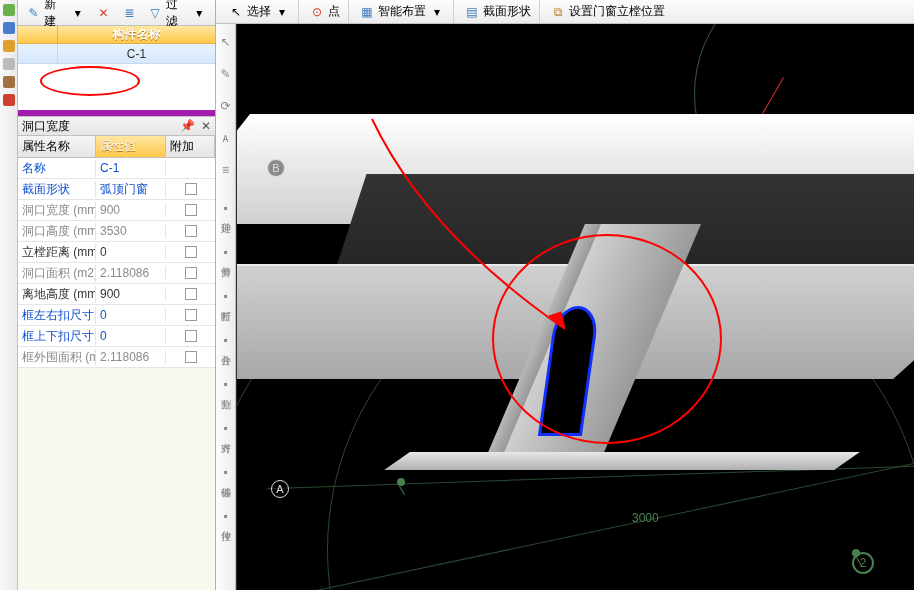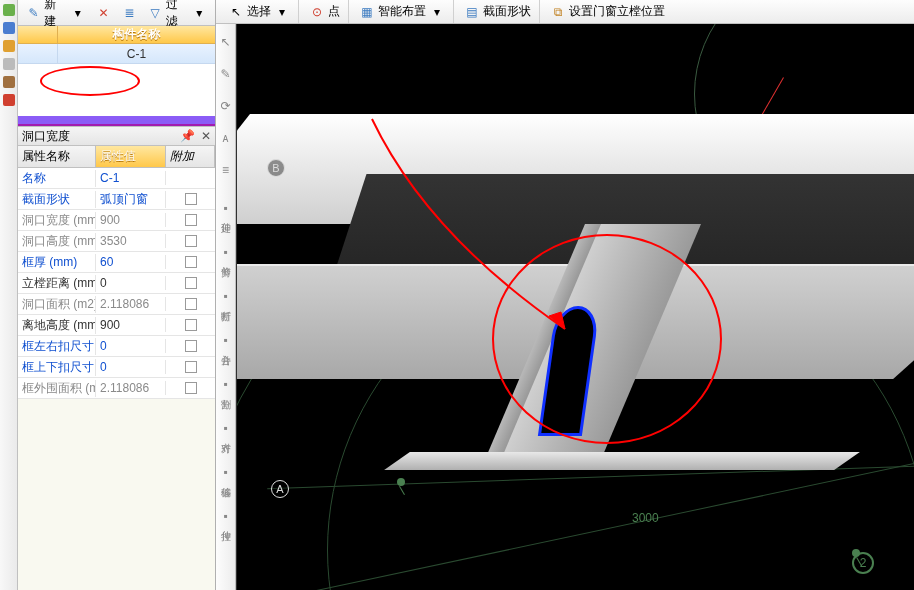--- a/index.html
+++ b/index.html
@@ -10,35 +10,35 @@
 .toolbar-top .seg:last-child { border-right: none; }
 .tbtn { display: flex; align-items: center; gap: 3px; padding: 2px 4px; cursor: pointer; }
 .ticon { width: 16px; height: 16px; display: inline-flex; align-items: center; justify-content: center; font-size: 12px; }
 .body { display: flex; flex: 1; min-height: 0; }
 .left-col { width: 18px; background: linear-gradient(90deg,#f8f8f8,#eaeaea); border-right: 1px solid #c0c0c0; display: flex; flex-direction: column; align-items: center; padding-top: 4px; gap: 6px; }
 .left-col .dot { width: 12px; height: 12px; border-radius: 2px; }
 .side-panel { width: 198px; background: #f9f9f0; border-right: 1px solid #b0b0b0; display: flex; flex-direction: column; }
 .panel-toolbar { height: 26px; background: linear-gradient(#fdfdfd,#ececec); border-bottom: 1px solid #c0c0c0; display: flex; align-items: center; padding: 0 4px; gap: 2px; }
 .search-row { padding: 3px; border-bottom: 1px solid #d0d0d0; }
 .search-input { width: 100%; height: 20px; border: 1px solid #b0b0b0; padding: 0 4px; color: #888; background: #fff; }
-.list-area { flex: 0 0 auto; border-bottom: 2px solid #a21caf; background: #8b5cf6; height: 100px; overflow: hidden; }
+.list-area { flex: 0 0 auto; border-bottom: 6px solid #a21caf; background: #8b5cf6; height: 90px; overflow: hidden; }
 .list-header { height: 18px; background: linear-gradient(#ffe7a0,#ffc84a); display: flex; align-items: center; border-bottom: 1px solid #e0b050; }
 .list-header .hcell0 { width: 40px; border-right: 1px solid #e0b050; height:100%; }
 .list-header .hcell1 { flex: 1; text-align: center; color: #fff; font-weight: bold; text-shadow: 0 1px 0 #b07000; }
 .list-row { height: 20px; display: flex; align-items: center; background: linear-gradient(#e9f2ff,#d5e7fb); border-bottom: 1px solid #c5d8ef; }
 .list-row .rc0 { width: 40px; border-right: 1px solid #c5d8ef; height:100%; }
 .list-row .rc1 { flex:1; text-align:center; color:#333; }
 .list-blank { background:#fff; height: 52px; }
 .prop-title { height: 20px; background: linear-gradient(#f5f5f5,#e5e5e5); border-top: 1px solid #c0c0c0; border-bottom: 1px solid #c0c0c0; display: flex; align-items: center; padding: 0 4px; justify-content: space-between; }
 .prop-title .ctls { display: flex; gap: 6px; color: #555; }
 .prop-header { display: flex; height: 22px; background: linear-gradient(#f5f5f5,#e5e5e5); border-bottom: 1px solid #c0c0c0; }
 .prop-header div { display: flex; align-items: center; padding: 0 4px; border-right: 1px solid #c0c0c0; }
 .ph0 { width: 78px; }
 .ph1 { width: 70px; background: linear-gradient(#ffe7a0,#ffc84a); color:#fff; font-weight:normal; text-shadow:0 1px 0 #b07000; }
-.ph2 { flex: 1; font-style: italic; }
+.ph2 { flex: 1; }
 .prop-body { flex: 0 0 auto; overflow: auto; background: #fff; }
 .prow { display: flex; height: 21px; border-bottom: 1px solid #e5e5e5; align-items: center; }
 .prow .pc0 { width: 78px; padding: 0 4px; color: #333; border-right: 1px solid #e5e5e5; white-space: nowrap; overflow: hidden; }
 .prow .pc1 { width: 70px; padding: 0 4px; color: #333; border-right: 1px solid #e5e5e5; white-space: nowrap; overflow: hidden; }
 .prow .pc2 { flex:1; display:flex; align-items:center; justify-content:center; }
 .prow.blue .pc0 { color: #1050d0; }
 .prow.blue .pc1 { color: #1050d0; }
 .prow.gray .pc0 { color: #8a8a8a; }
 .prow.gray .pc1 { color: #8a8a8a; }
 .chk { width: 12px; height: 12px; border: 1px solid #9a9a9a; background: #fff; }
@@ -153,27 +153,20 @@
               <span class="chk"></span>
             </div>
           </div>
           <div class="prow gray">
             <div class="pc0">洞口高度 (mm)</div>
             <div class="pc1">3530</div>
             <div class="pc2">
               <span class="chk"></span>
             </div>
           </div>
-          <div class="prow blue">
-            <div class="pc0">框厚 (mm)</div>
-            <div class="pc1">60</div>
-            <div class="pc2">
-              <span class="chk"></span>
-            </div>
-          </div>
           <div class="prow ">
             <div class="pc0">立樘距离 (mm)</div>
             <div class="pc1">0</div>
             <div class="pc2">
               <span class="chk"></span>
             </div>
           </div>
           <div class="prow gray">
             <div class="pc0">洞口面积 (m2)</div>
             <div class="pc1">2.118086</div>

